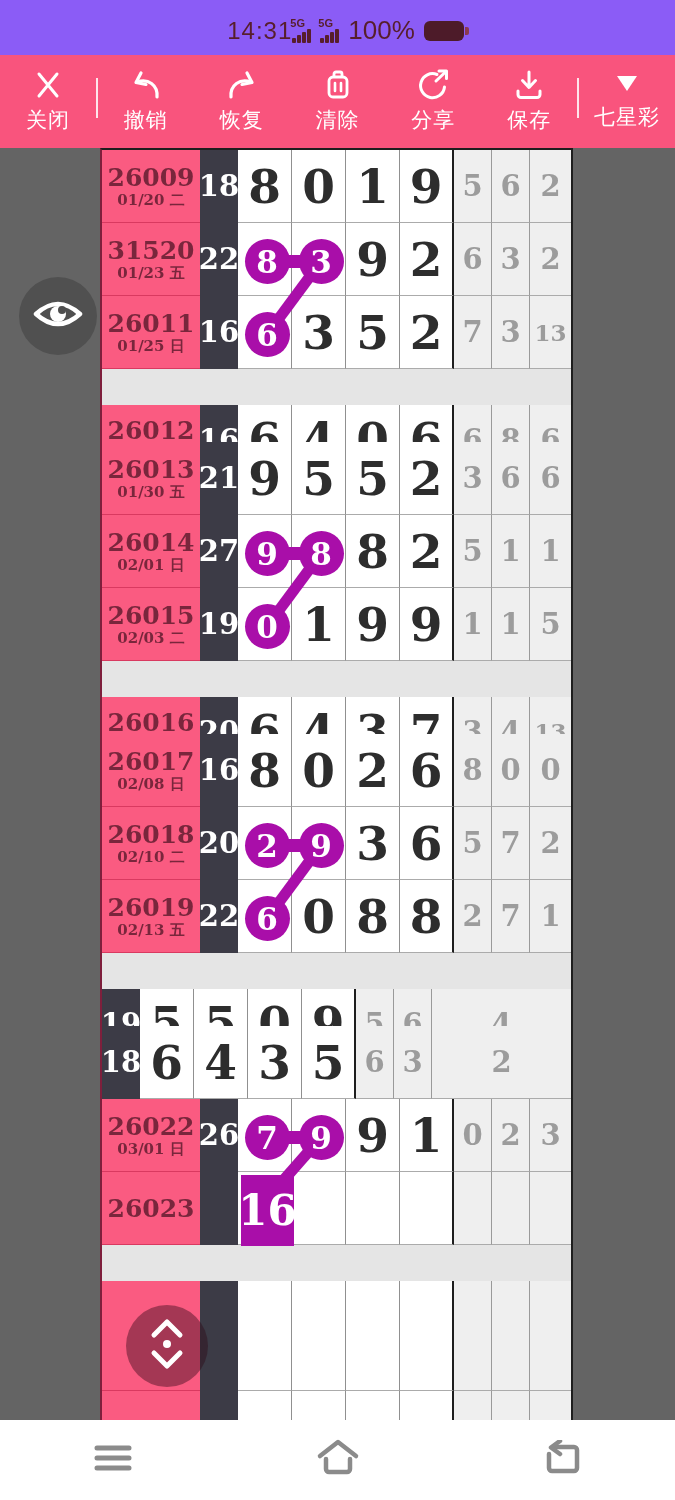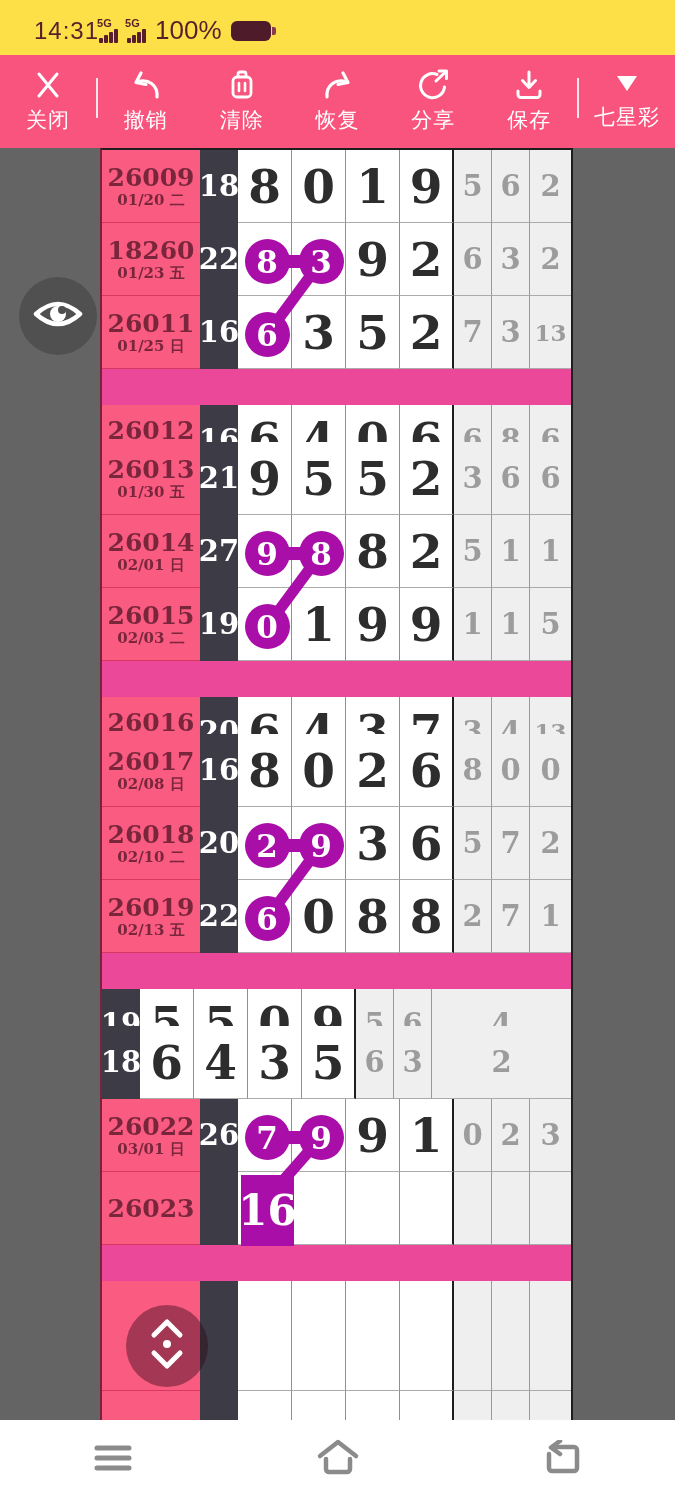--- a/index.html
+++ b/index.html
@@ -1,22 +1,22 @@
 <!DOCTYPE html>
 <html><head>
 <meta charset="utf-8">
 <style>
   html,body{margin:0;padding:0;}
   body{width:675px;height:1500px;position:relative;background:#646464;
        font-family:"Liberation Sans","DejaVu Sans",sans-serif;overflow:hidden;}
   .serif{font-family:"DejaVu Serif","Liberation Serif",serif;}
 
   
-  .statusbar{position:absolute;left:0;top:0;width:675px;height:55px;background:#fde047;
-             display:flex;align-items:center;justify-content:flex-start;box-sizing:border-box;
+  .statusbar{position:absolute;left:0;top:0;width:675px;height:55px;background:#8b5cf6;
+             display:flex;align-items:center;justify-content:center;box-sizing:border-box;
              padding:0 18px 0 34px;color:#571E2C;}
   .time{font-size:24px;font-weight:500;letter-spacing:1px;padding-top:6px;}
   .statusright{display:flex;align-items:center;gap:9px;padding-top:6px;}
   .sig{display:flex;align-items:flex-end;gap:1px;position:relative;padding-top:10px;}
   .sig .nettag{position:absolute;top:-2px;left:-2px;font-size:11px;font-weight:700;}
   .sig i{display:block;width:4px;background:#571E2C;border-radius:1px;}
   .battery-pct{font-size:26px;font-weight:500;}
   .battery{width:40px;height:20px;background:#4D1B29;border-radius:6px;position:relative;}
   .battery:after{content:"";position:absolute;right:-5px;top:6px;width:4px;height:8px;
                  background:#8a3a50;border-radius:0 2px 2px 0;}
@@ -28,21 +28,21 @@
         flex:1;height:100%;cursor:pointer;}
   .tbtn .lbl{font-size:21px;letter-spacing:1px;}
   .tbtn svg{display:block;}
   .tdivider{width:2px;height:40px;background:rgba(255,255,255,0.85);margin-top:-8px;}
 
   
   .content{position:absolute;left:0;top:148px;width:675px;height:1272px;background:#646464;}
 
   .grid{position:absolute;left:100px;top:0;width:473px;height:1272px;box-sizing:border-box;
         border-top:2px solid #1E1E1E;border-right:2px solid #1E1E1E;border-bottom:none;
-        border-left:2px solid #7E1F3C;overflow:hidden;background:#ec4899;}
+        border-left:2px solid #7E1F3C;overflow:hidden;background:#e5e5e5;}
   .row{display:flex;height:73px;box-sizing:border-box;}
   .cell{box-sizing:border-box;height:100%;display:flex;align-items:center;justify-content:center;
         border-bottom:1px solid #ABABAB;}
   .row.thick .cell{border-bottom:4px solid #fef9c3;margin-top:36px;}
   .c-label{width:98px;background:#FA5B81;flex-direction:column;gap:1px;
            border-bottom-color:#D93960;color:#79263C;}
   .c-label .issue{font-size:25px;font-weight:700;}
   .c-label .date{font-size:15px;font-weight:700;margin-top:-2px;}
   .c-sum{width:38px;background:#3C3B46;color:#fff;font-size:29px;font-weight:700;
          border-bottom-color:#3C3B46;}
@@ -115,36 +115,36 @@
     <span>
       <svg width="36" height="32" viewBox="0 0 36 32">
           <path d="M29 28 C30 16 20 9 9 13" stroke="#fff" stroke-width="3.2" stroke-linecap="round" fill="none"></path>
           <path d="M13 4 L8 13.5 L18 15.5" stroke="#fff" stroke-width="3.2" stroke-linecap="round" stroke-linejoin="round" fill="none"></path>
         </svg>
     </span>
     <span class="lbl">撤销</span>
   </div>
   <div class="tbtn">
     <span>
+      <svg width="36" height="32" viewBox="0 0 36 32">
+          <path d="M7 28 C6 16 16 9 27 13" stroke="#fff" stroke-width="3.2" stroke-linecap="round" fill="none"></path>
+          <path d="M23 4 L28 13.5 L18 15.5" stroke="#fff" stroke-width="3.2" stroke-linecap="round" stroke-linejoin="round" fill="none"></path>
+        </svg>
+    </span>
+    <span class="lbl">恢复</span>
+  </div>
+  <div class="tbtn">
+    <span>
       <svg width="34" height="32" viewBox="0 0 34 32">
           <rect x="8" y="8" width="18" height="20" rx="4" stroke="#fff" stroke-width="2.8" fill="none"></rect>
           <path d="M13 8 V5 a2 2 0 0 1 2-2 h4 a2 2 0 0 1 2 2 V8" stroke="#fff" stroke-width="2.8" fill="none"></path>
           <path d="M14 14 v8 M20 14 v8" stroke="#fff" stroke-width="2.6" stroke-linecap="round" fill="none"></path>
         </svg>
     </span>
     <span class="lbl">清除</span>
-  </div>
-  <div class="tbtn">
-    <span>
-      <svg width="36" height="32" viewBox="0 0 36 32">
-          <path d="M7 28 C6 16 16 9 27 13" stroke="#fff" stroke-width="3.2" stroke-linecap="round" fill="none"></path>
-          <path d="M23 4 L28 13.5 L18 15.5" stroke="#fff" stroke-width="3.2" stroke-linecap="round" stroke-linejoin="round" fill="none"></path>
-        </svg>
-    </span>
-    <span class="lbl">恢复</span>
   </div>
   <div class="tbtn">
     <span>
       <svg width="34" height="32" viewBox="0 0 34 32">
           <path d="M28.5 18 A12 12 0 1 1 21 5.5" stroke="#fff" stroke-width="3" stroke-linecap="round" fill="none"></path>
           <path d="M20 12 L30 2.5" stroke="#fff" stroke-width="3" stroke-linecap="round" fill="none"></path>
           <path d="M23 2 h7.5 v7.5" stroke="#fff" stroke-width="3" stroke-linecap="round" stroke-linejoin="round" fill="none"></path>
         </svg>
     </span>
     <span class="lbl">分享</span>
@@ -181,21 +181,21 @@
           <div class="cell c-num serif">8</div>
           <div class="cell c-num serif">0</div>
           <div class="cell c-num serif">1</div>
           <div class="cell c-num serif last">9</div>
           <div class="cell c-gray serif">5</div>
           <div class="cell c-gray serif">6</div>
           <div class="cell c-gray serif end">2</div>
         </div>
         <div class="row">
           <div class="cell c-label serif">
-            <span class="issue">18260</span>
+            <span class="issue">31520</span>
             <span class="date">01/23 五</span>
           </div>
           <div class="cell c-sum serif">22</div>
           <div class="cell c-num serif circled-host"></div>
           <div class="cell c-num serif circled-host"></div>
           <div class="cell c-num serif">9</div>
           <div class="cell c-num serif last">2</div>
           <div class="cell c-gray serif">6</div>
           <div class="cell c-gray serif">3</div>
           <div class="cell c-gray serif end">2</div>

